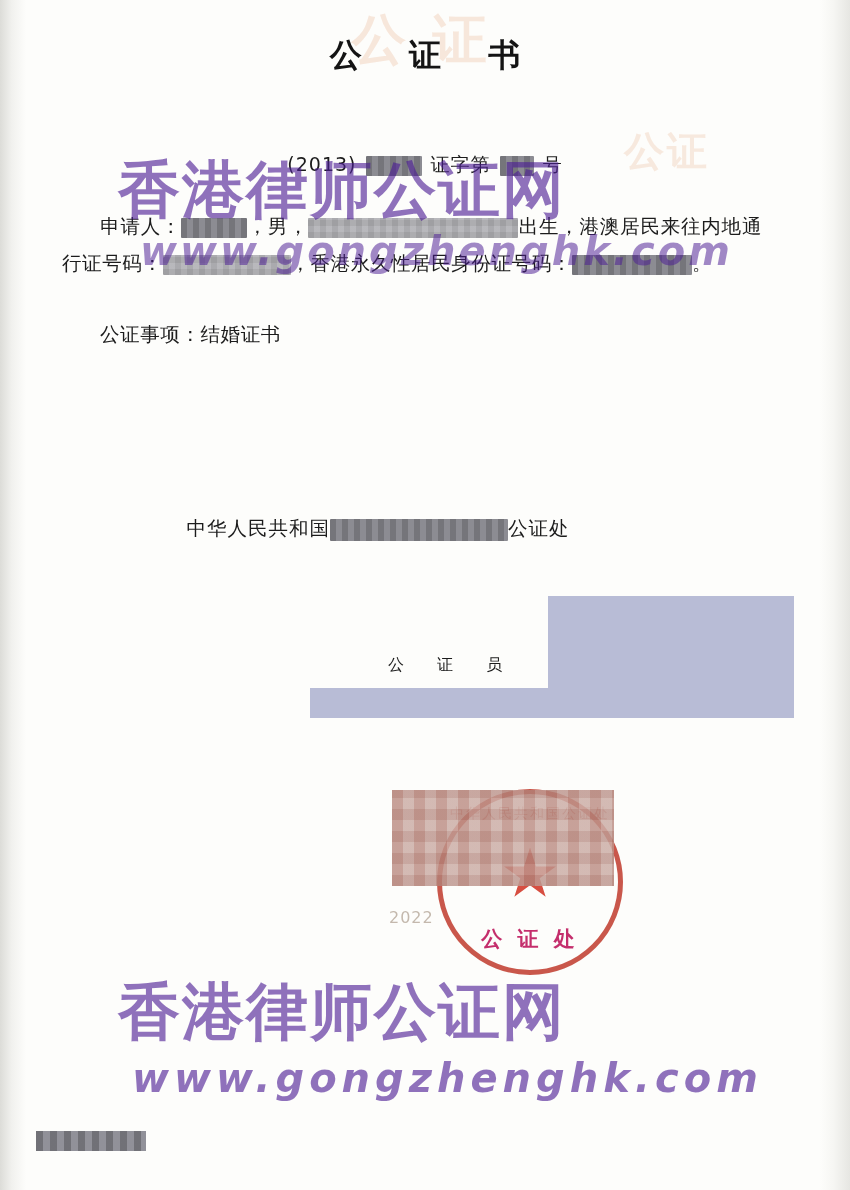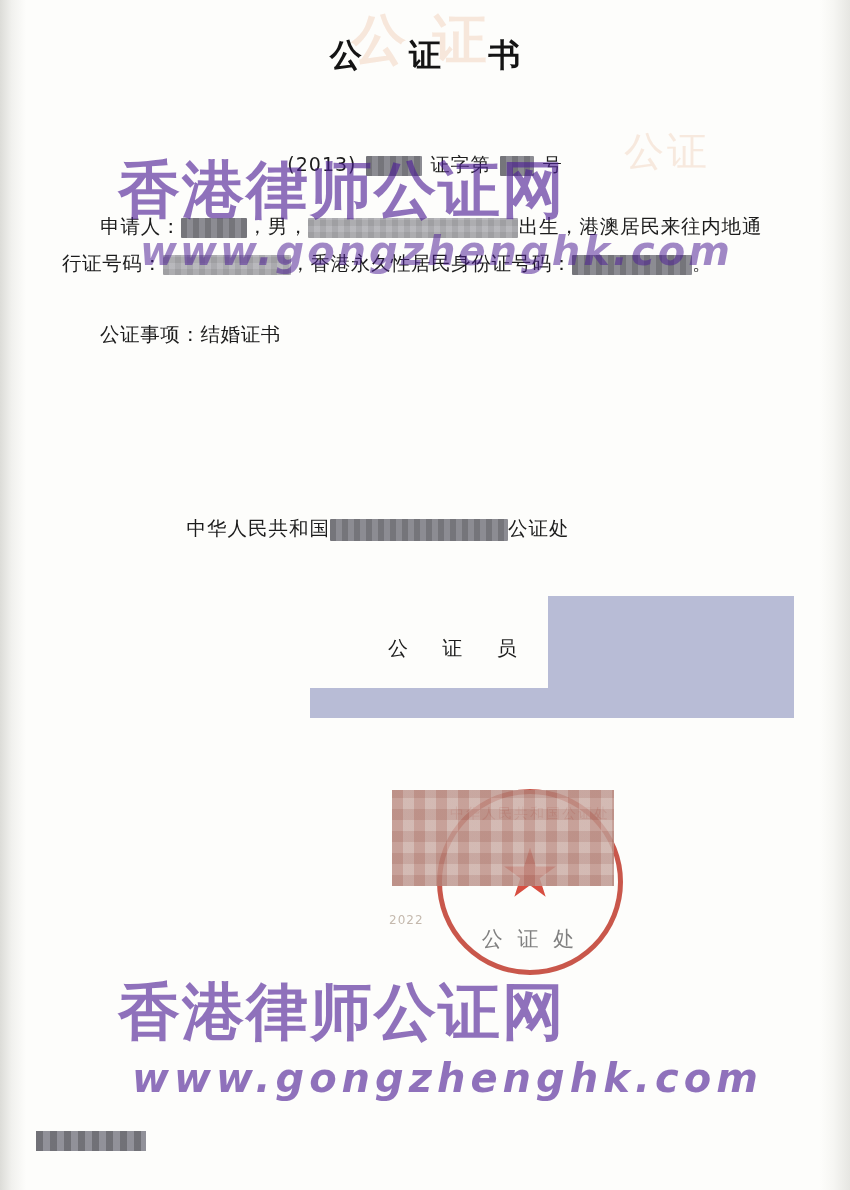--- a/index.html
+++ b/index.html
@@ -94,23 +94,23 @@
     top: 515px;
     left: 0;
     width: 756px;
     text-align: center;
     font-size: 19.5px;
     letter-spacing: 1px;
   }
 
   #notary-label {
     position: absolute;
-    top: 635px;
+    top: 655px;
     left: 388px;
-    font-size: 20px;
+    font-size: 16px;
     letter-spacing: 14px;
   }
 
   
   .blk {
     display: inline-block;
     vertical-align: middle;
     background:
       repeating-linear-gradient(90deg, rgba(0,0,0,0.10) 0 6px, rgba(0,0,0,0.02) 6px 12px),
       repeating-linear-gradient(0deg, rgba(0,0,0,0.07) 0 6px, rgba(0,0,0,0.0) 6px 12px),
@@ -192,41 +192,41 @@
     clip-path: polygon(50% 0%, 61% 35%, 98% 35%, 68% 57%, 79% 91%, 50% 70%, 21% 91%, 32% 57%, 2% 35%, 39% 35%);
     opacity: 0.9;
   }
   #seal .sealtext {
     position: absolute;
     left: 0;
     bottom: 22px;
     width: 186px;
     text-align: center;
     font-size: 21px;
-    color: #737373;
+    color: #be185d;
     letter-spacing: 4px;
-    font-weight: normal;
+    font-weight: bold;
     opacity: 0.9;
   }
   #seal .arcname {
     position: absolute;
     left: 0;
     top: 16px;
     width: 186px;
     text-align: center;
     font-size: 14px;
     color: #c2473a;
     letter-spacing: 2px;
     opacity: 0.55;
   }
   #seal .year {
     position: absolute;
     left: -48px;
     bottom: 48px;
-    font-size: 12px;
+    font-size: 16px;
     color: #b6a89a;
     letter-spacing: 1px;
     opacity: 0.8;
   }
   
   #seal-mosaic {
     position: absolute;
     left: 392px;
     top: 790px;
     width: 222px;
@@ -287,21 +287,21 @@
     color: #f0cdb6;
     opacity: 0.45;
     letter-spacing: 4px;
     pointer-events: none;
   }
   #wm-faint2 {
     position: absolute;
     top: 124px;
     left: 624px;
     font-size: 40px;
-    font-weight: normal;
+    font-weight: bold;
     color: #f2d6c2;
     opacity: 0.5;
     letter-spacing: 3px;
     pointer-events: none;
   }
 </style>
 </head>
 <body>
 
 <div id="paper">

